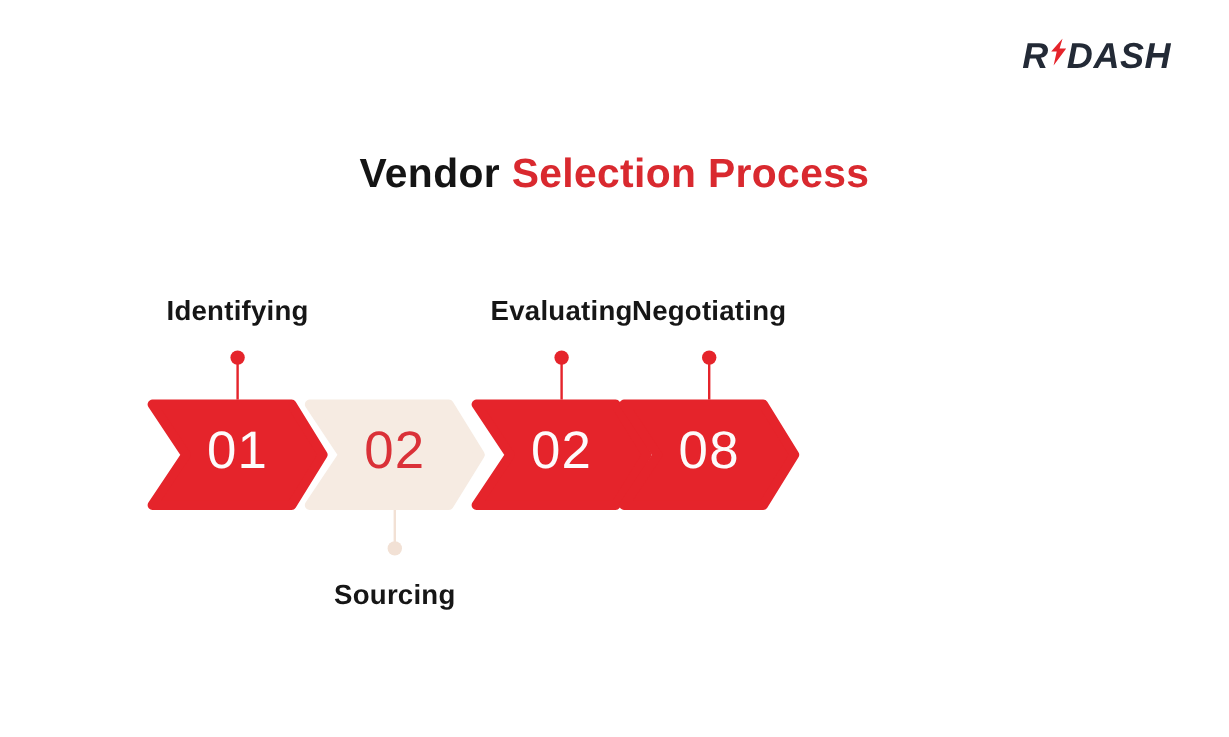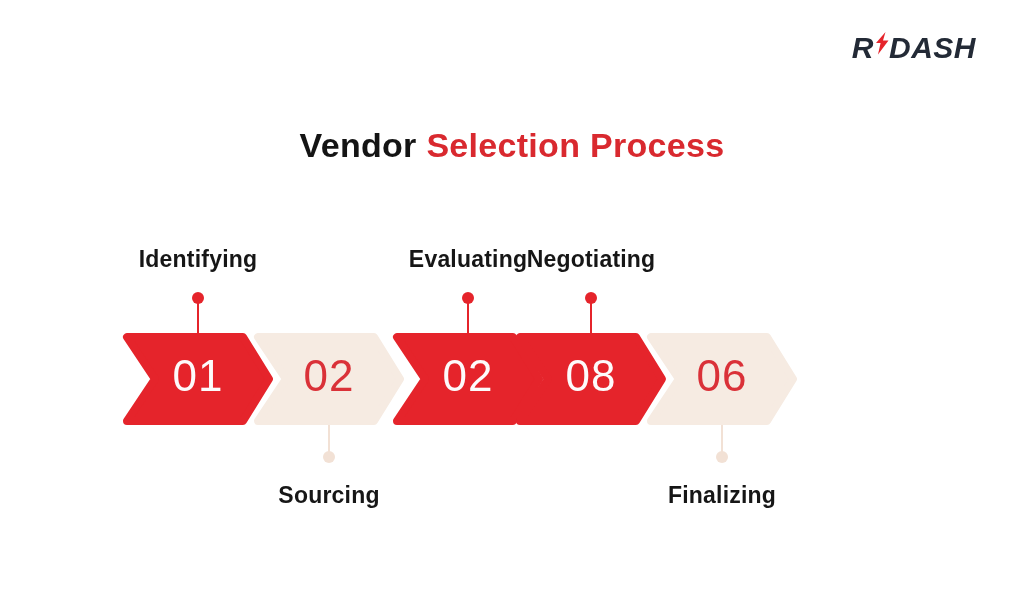--- a/index.html
+++ b/index.html
@@ -194,24 +194,15 @@
     <div class="step red">
       <div class="label above">Negotiating</div>
       <div class="pin-dot-top"></div>
       <div class="pin-line-top"></div>
       <svg class="chevron" viewBox="0 0 150 92">
         <polygon points="4,4 120,4 146,46 120,88 4,88 32,46" stroke-width="8" stroke-linejoin="round"></polygon>
       </svg>
       <div class="num">08</div>
     </div>
 
-    <div class="step beige">
-      <svg class="chevron" viewBox="0 0 150 92">
-        <polygon points="4,4 120,4 146,46 120,88 4,88 32,46" stroke-width="8" stroke-linejoin="round"></polygon>
-      </svg>
-      <div class="num">06</div>
-      <div class="pin-line-bottom"></div>
-      <div class="pin-dot-bottom"></div>
-      <div class="label below">Finalizing</div>
-    </div>
 
   </div>
 </div>
 
 </body></html>

